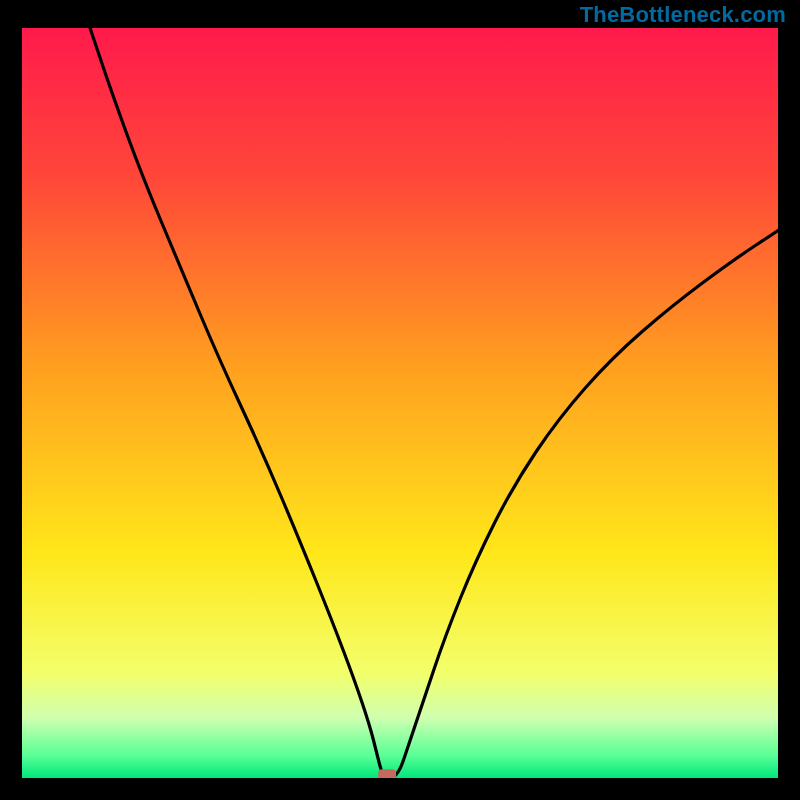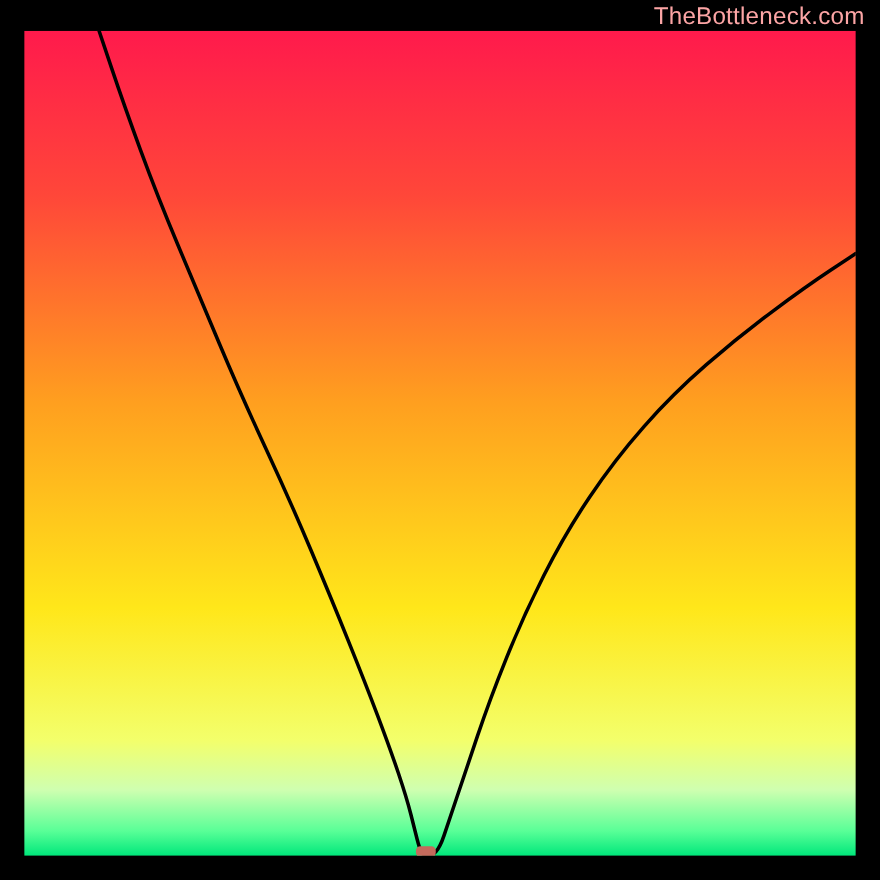--- a/index.html
+++ b/index.html
@@ -17,22 +17,22 @@
     top: 0;
     width: 800px;
     height: 800px;
     background: #000;
   }
   .watermark {
     position: absolute;
     top: 2px;
     right: 14px;
     font-size: 22px;
-    font-weight: 400;
-    color: #fca5a5;
+    font-weight: 700;
+    color: #0369a1;
     letter-spacing: 0.2px;
   }
   .plot {
     position: absolute;
     left: 22px;
     top: 28px;
     width: 756px;
     height: 750px;
   }
   .plot svg {

